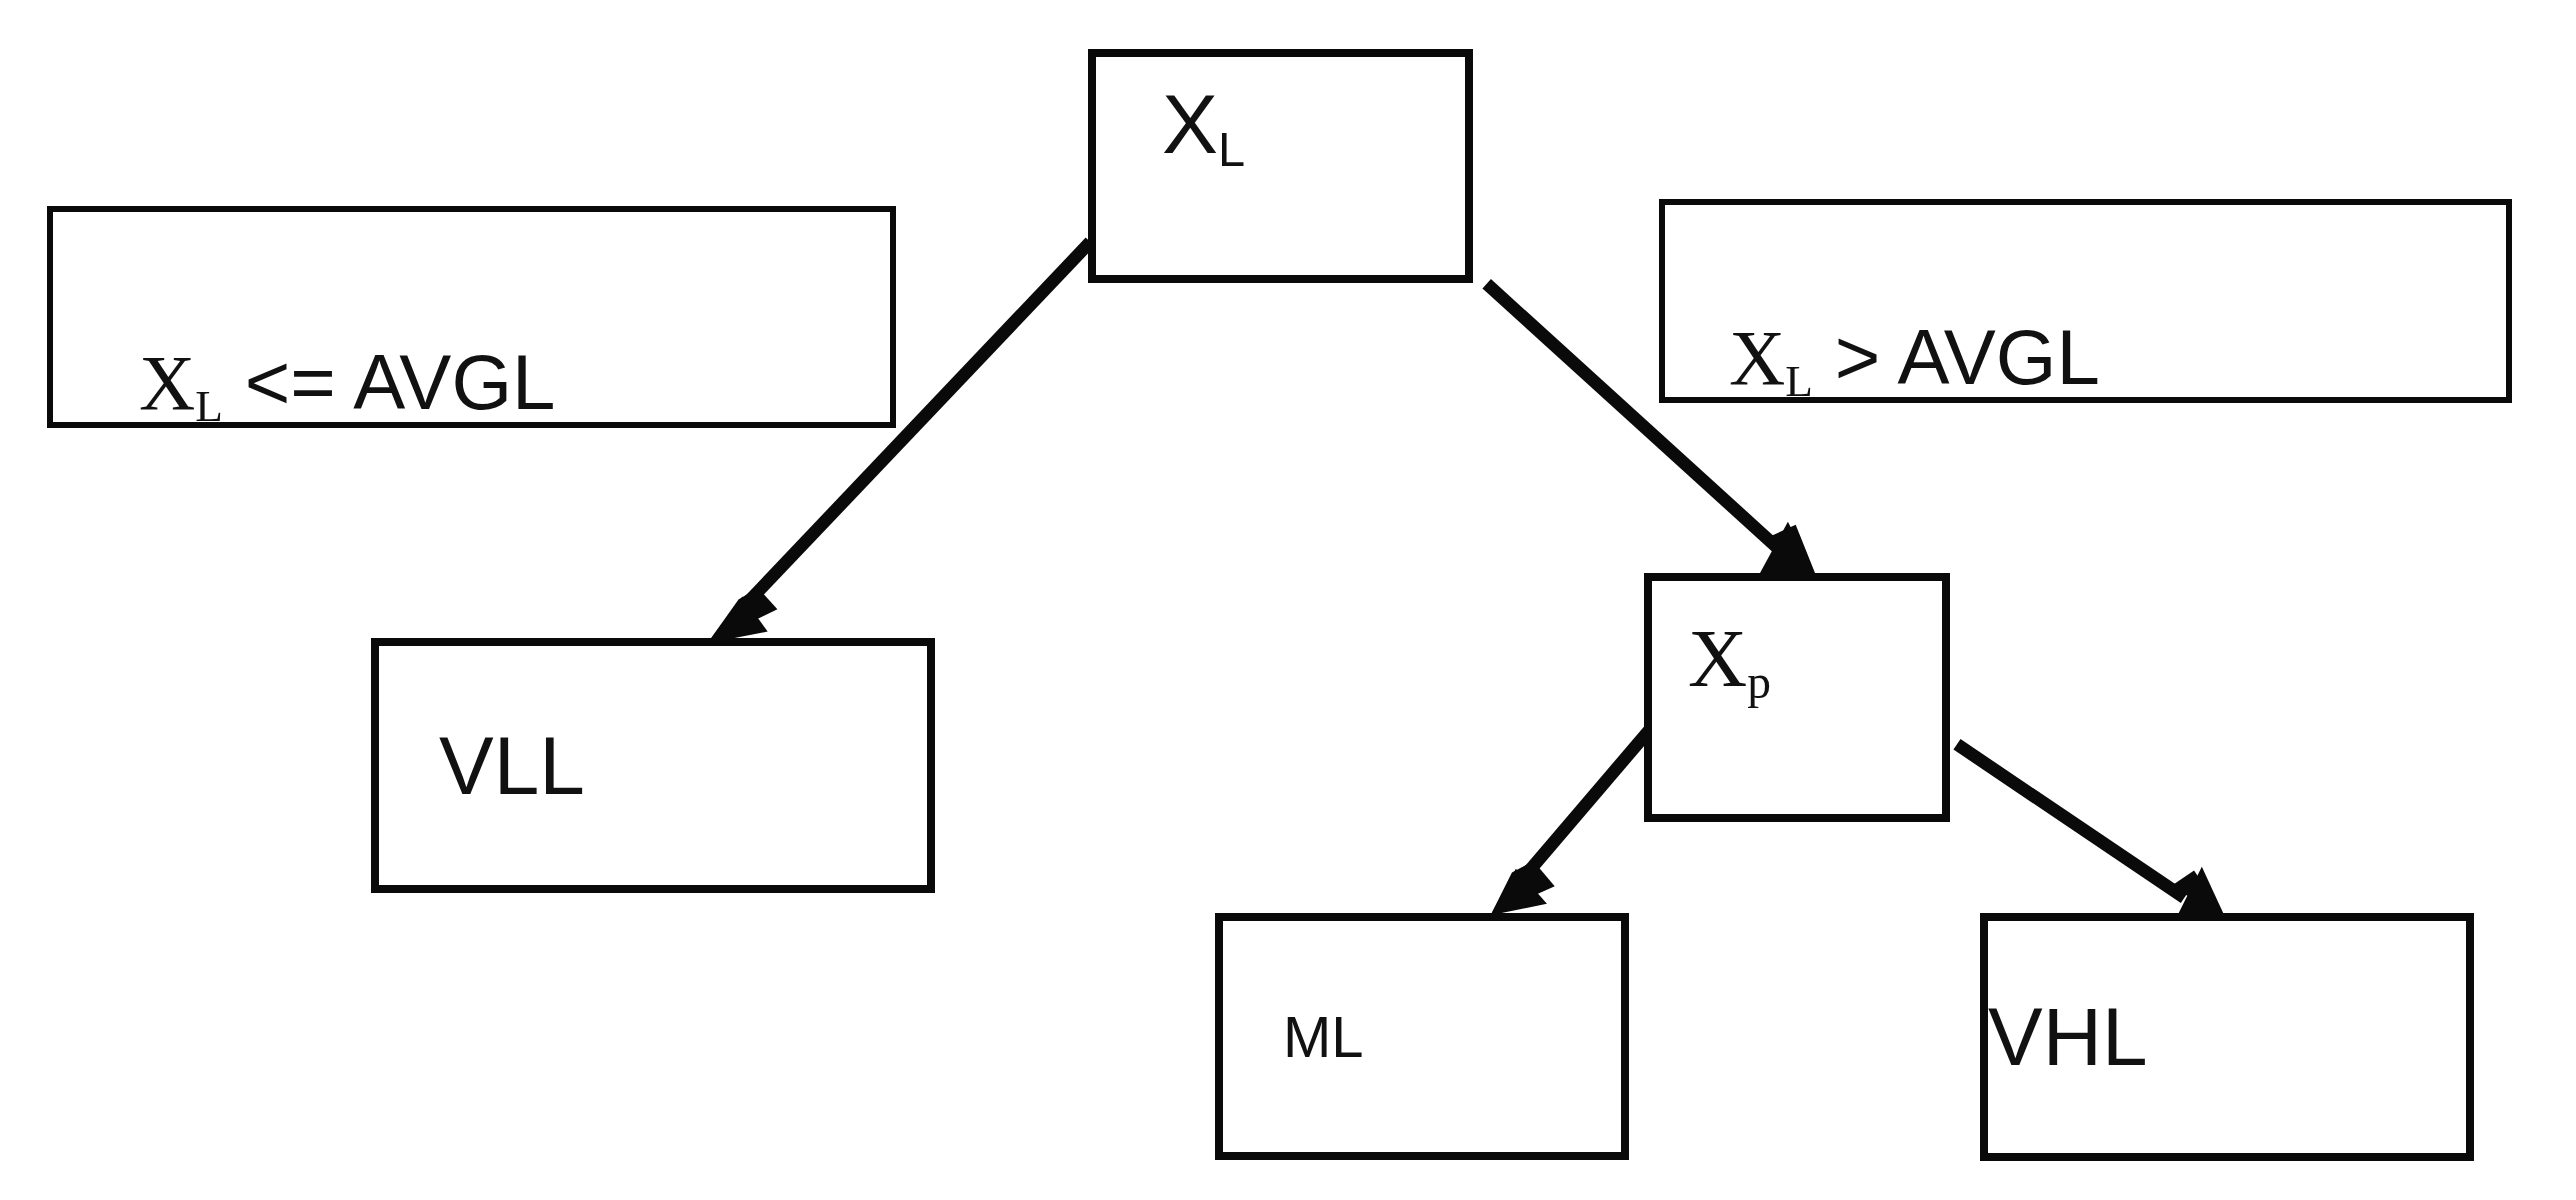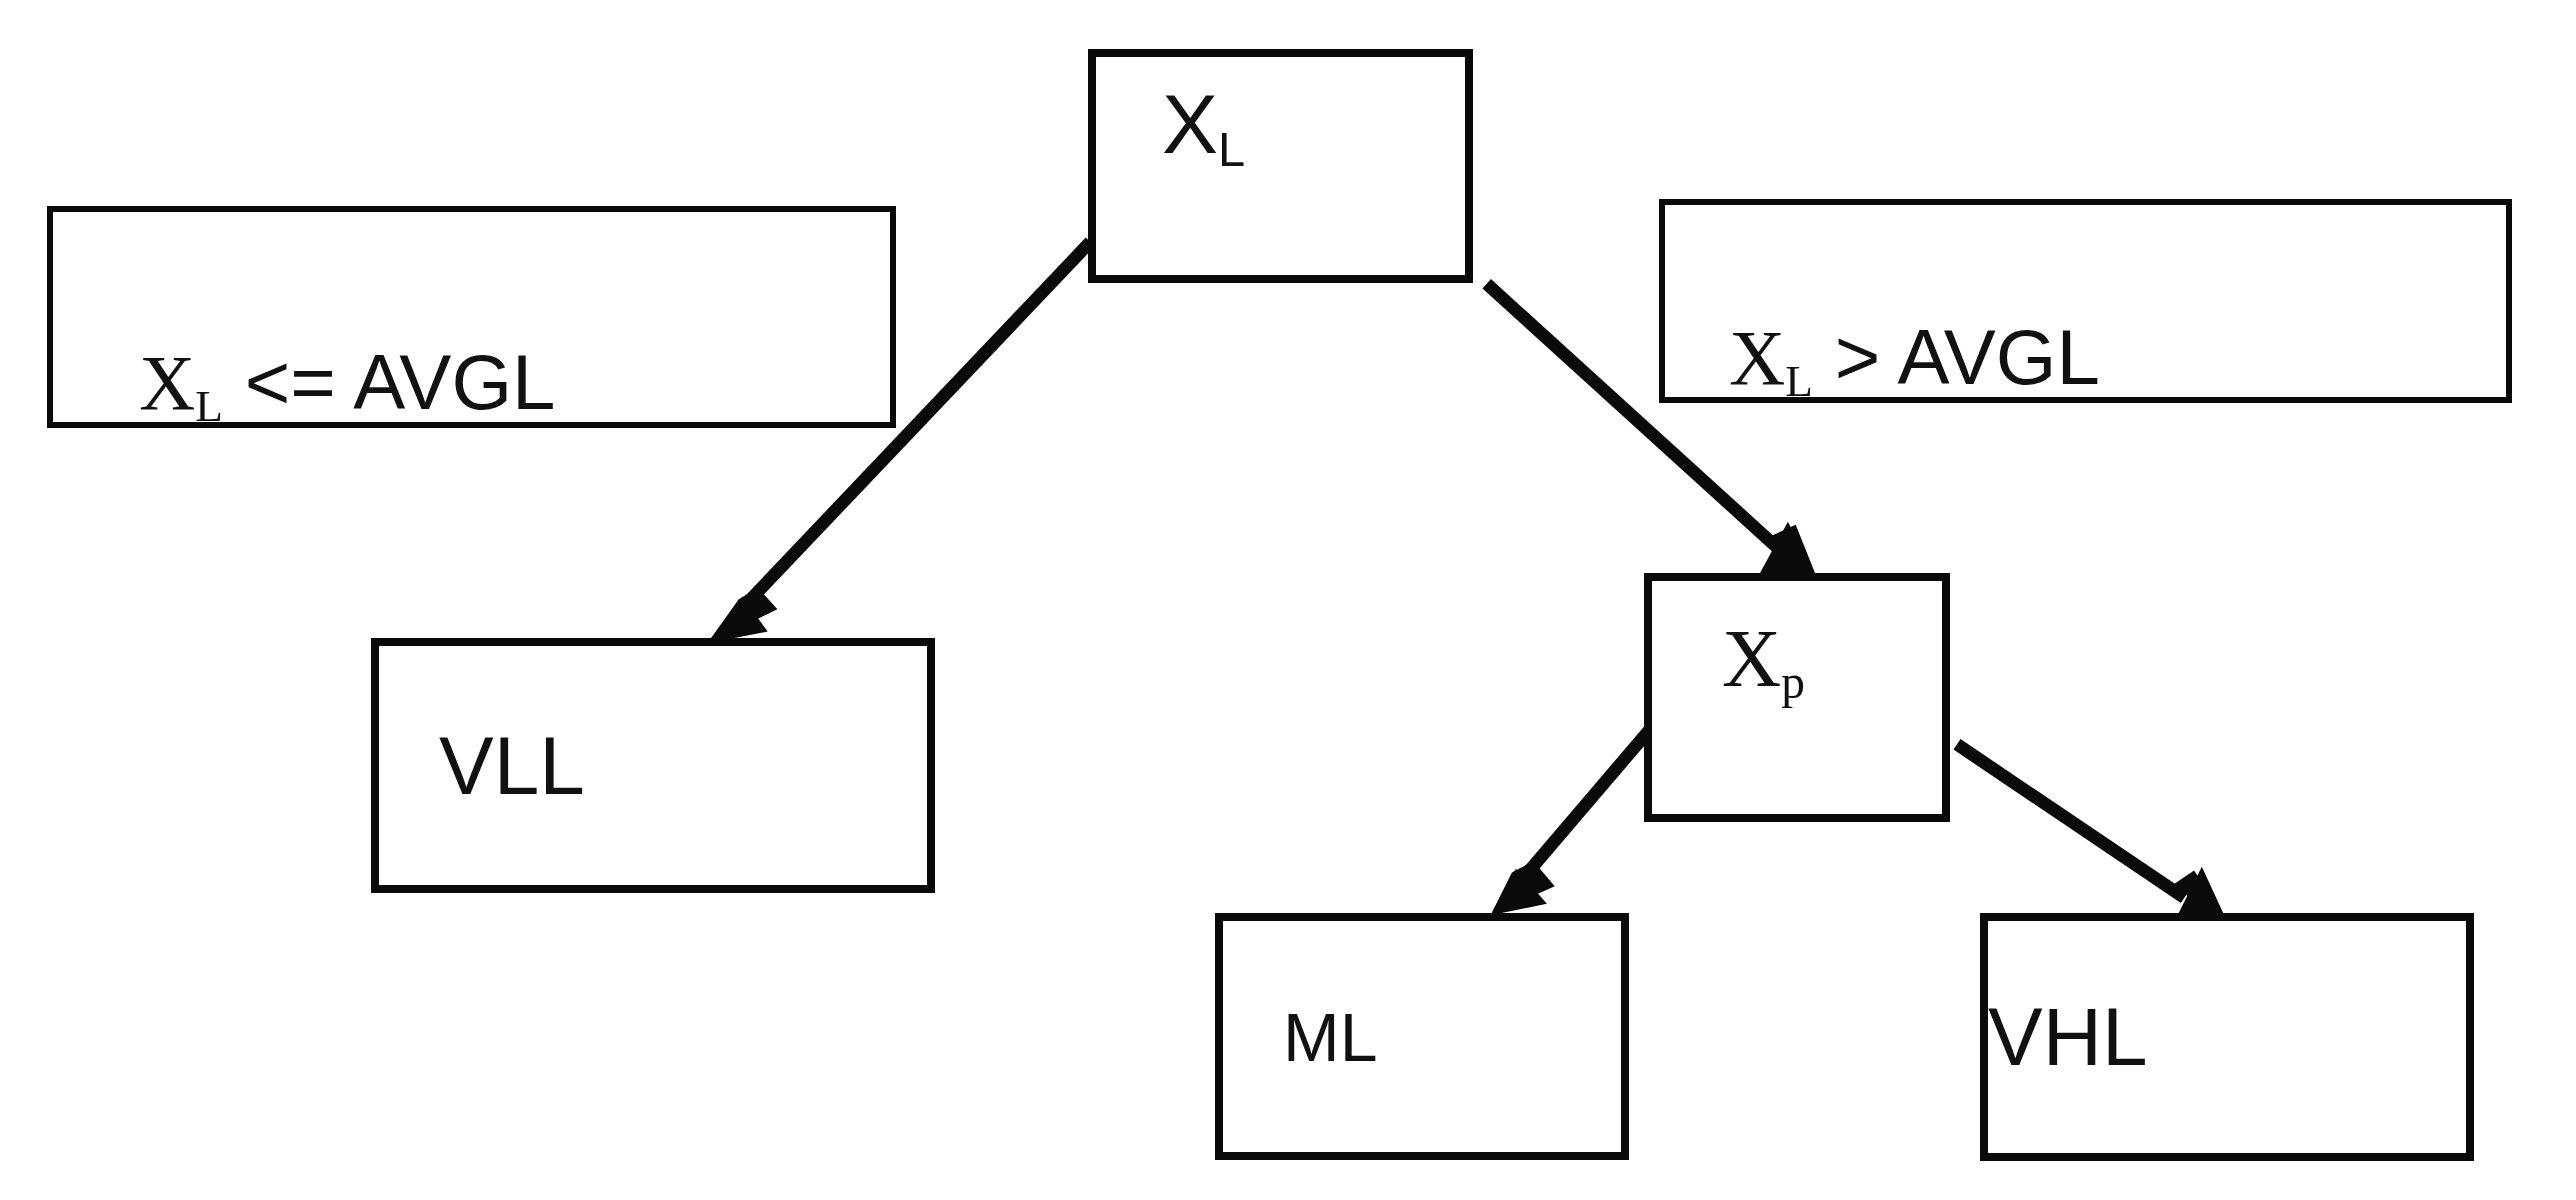--- a/index.html
+++ b/index.html
@@ -38,38 +38,38 @@
     align-items: flex-start;
     padding-top: 25px;
   }
   #node-root .label {
     font-family: "Liberation Sans", sans-serif;
     font-size: 84px;
   }
   #node-xp {
     left: 1644px;  top: 573px;  width: 306px;  height: 249px;
     justify-content: flex-start;
-    padding-left: 70px;
+    padding-left: 36px;
     align-items: flex-start;
     padding-top: 37px;
   }
   #node-xp .label {
     font-family: "Liberation Serif", serif;
     font-size: 82px;
   }
   #node-vll {
     left: 371px;  top: 638px;  width: 564px;  height: 255px;
     padding-left: 60px;
   }
   #node-vll .label { font-size: 82px; }
   #node-ml {
     left: 1215px;  top: 913px;  width: 414px;  height: 247px;
     padding-left: 60px;
   }
-  #node-ml .label { font-size: 68px; }
+  #node-ml .label { font-size: 58px; }
   #node-vhl {
     left: 1980px;  top: 913px;  width: 494px;  height: 248px;
   }
   #node-vhl .label { font-size: 82px; }
   
   .cond-box {
     position: absolute;
     box-sizing: border-box;
     background: #ffffff;
     border: 6.8px solid #0a0a0a;

